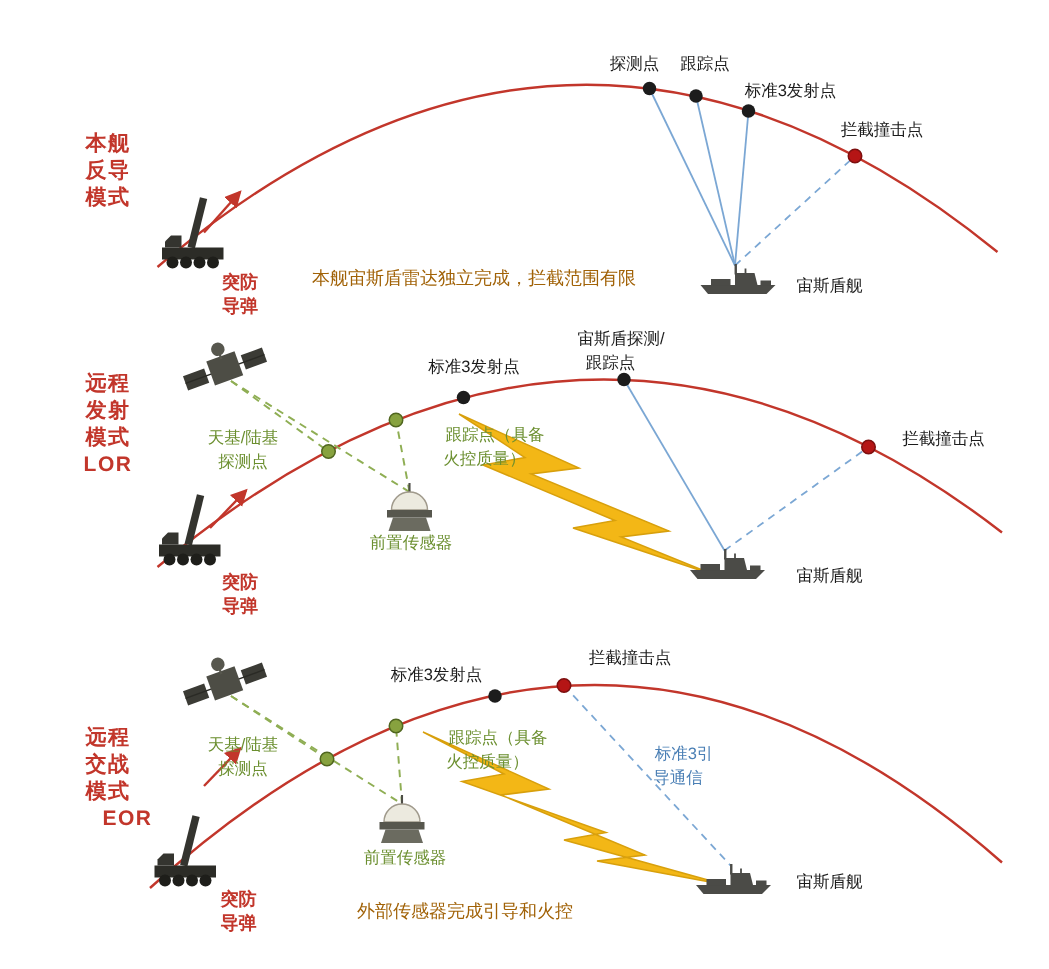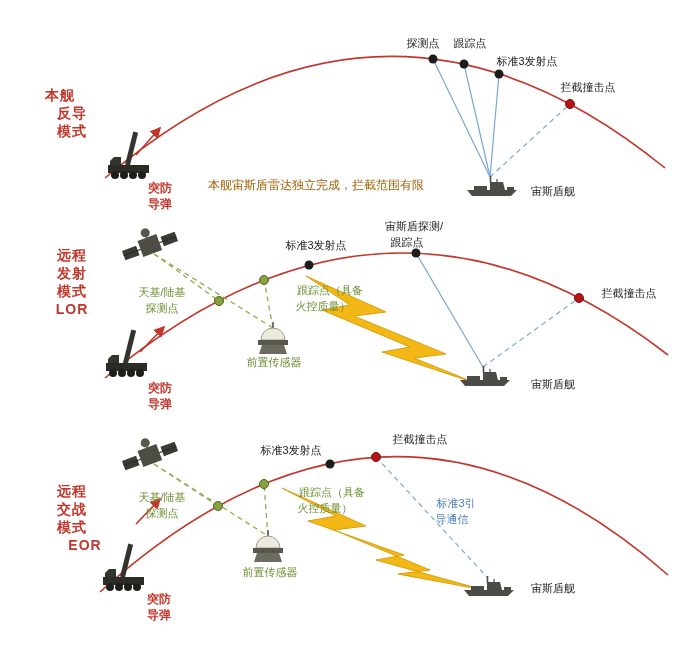--- a/index.html
+++ b/index.html
@@ -120,21 +120,21 @@
     <circle class="ptg" cx="264" cy="484" r="4.5"></circle>
     <circle class="ptk" cx="330" cy="464" r="4.5"></circle>
     <circle class="ptr" cx="376" cy="457" r="4.5"></circle>
     <use href="#satellite" transform="translate(122,438)"></use>
     <use href="#dome" transform="translate(246,529)"></use>
     <use href="#launcher" transform="translate(103,545)"></use>
     <use href="#ship" transform="translate(464,576)"></use>
   </g>
 </svg>
 
-<span class="lbl mode" style="left:60px;top:88px">本舰</span>
+<span class="lbl mode" style="left:72px;top:88px">本舰</span>
 <span class="lbl mode" style="left:72px;top:106px">反导</span>
 <span class="lbl mode" style="left:72px;top:124px">模式</span>
 <span class="lbl" style="left:423px;top:37px">探测点</span>
 <span class="lbl" style="left:470px;top:37px">跟踪点</span>
 <span class="lbl" style="left:527px;top:55px">标准3发射点</span>
 <span class="lbl" style="left:588px;top:81px">拦截撞击点</span>
 <span class="lbl caption" style="left:316px;top:179px">本舰宙斯盾雷达独立完成，拦截范围有限</span>
 <span class="lbl" style="left:553px;top:185px">宙斯盾舰</span>
 <span class="lbl missile" style="left:130px;top:182px">突防</span>
 <span class="lbl missile" style="left:130px;top:198px">导弹</span>
@@ -162,17 +162,18 @@
 <span class="lbl mode" style="left:85px;top:538px">EOR</span>
 <span class="lbl green" style="left:162px;top:491px">天基/陆基</span>
 <span class="lbl green" style="left:162px;top:507px">探测点</span>
 <span class="lbl green" style="left:332px;top:486px">跟踪点（具备</span>
 <span class="lbl green" style="left:325px;top:502px">火控质量）</span>
 <span class="lbl" style="left:291px;top:444px">标准3发射点</span>
 <span class="lbl" style="left:420px;top:433px">拦截撞击点</span>
 <span class="lbl blue" style="left:456px;top:497px">标准3引</span>
 <span class="lbl blue" style="left:452px;top:513px">导通信</span>
 <span class="lbl green" style="left:270px;top:566px">前置传感器</span>
+<span class="lbl caption" style="left:310px;top:601px">外部传感器完成引导和火控</span>
 <span class="lbl" style="left:553px;top:582px">宙斯盾舰</span>
 <span class="lbl missile" style="left:129px;top:593px">突防</span>
 <span class="lbl missile" style="left:129px;top:609px">导弹</span>
 
 </div>
 
 </body></html>

